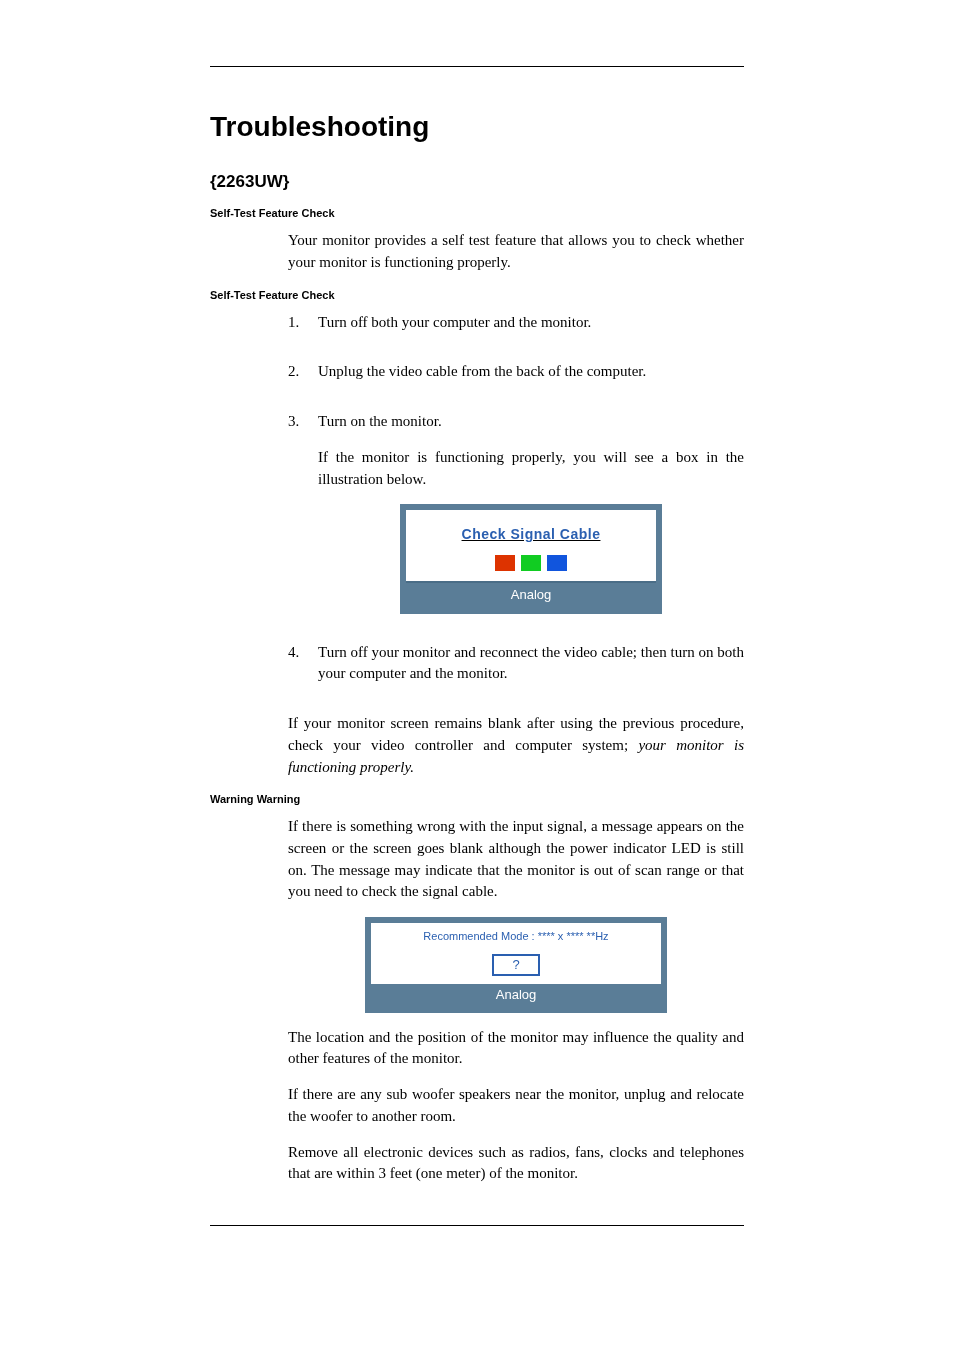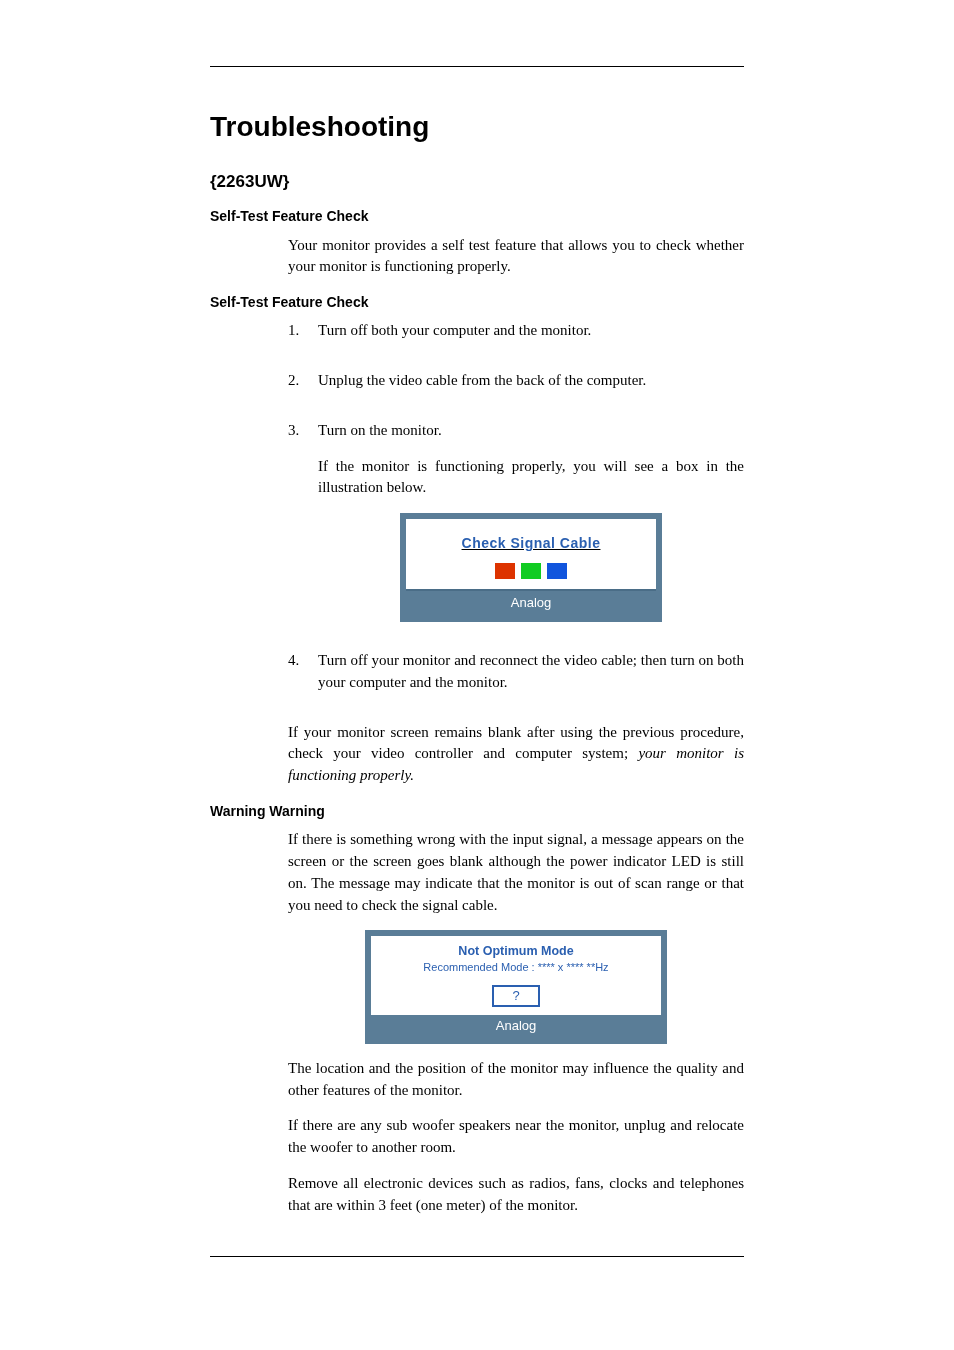--- a/index.html
+++ b/index.html
@@ -33,21 +33,21 @@
   }
   h2.sub {
     font-family: Arial, Helvetica, sans-serif;
     font-weight: bold;
     font-size: 17px;
     margin: 0 0 12px 0;
   }
   h3.section {
     font-family: Arial, Helvetica, sans-serif;
     font-weight: bold;
-    font-size: 14px;
+    font-size: 11px;
     margin: 11px 0 8px 0;
   }
   .content-col {
     margin-left: 78px;
   }
   .note-row {
     display: flex;
     align-items: center;
     margin-bottom: 14px;
   }
@@ -239,21 +239,20 @@
       <span>If your monitor screen remains blank after using the previous procedure, check your video controller and computer system; </span><em class="ital">your monitor is functioning properly.</em>
     </p>
   </div>
 
   <h3 class="section">Warning Warning</h3>
   <div class="content-col">
     <p class="body">If there is something wrong with the input signal, a message appears on the screen or the screen goes blank although the power indicator LED is still on. The message may indicate that the monitor is out of scan range or that you need to check the signal cable.</p>
     <div class="figure">
       <div class="osd2">
         <div class="osd2-body">
-          <div class="osd2-line1">Not Optimum Mode</div>
           <div class="osd2-line2">Recommended Mode : **** x ****  **Hz</div>
           <span class="osd2-btn">?</span>
         </div>
         <div class="osd2-footer">Analog</div>
       </div>
     </div>
   </div>
 
   <div class="content-col">
     <p class="body">The location and the position of the monitor may influence the quality and other features of the monitor.</p>

